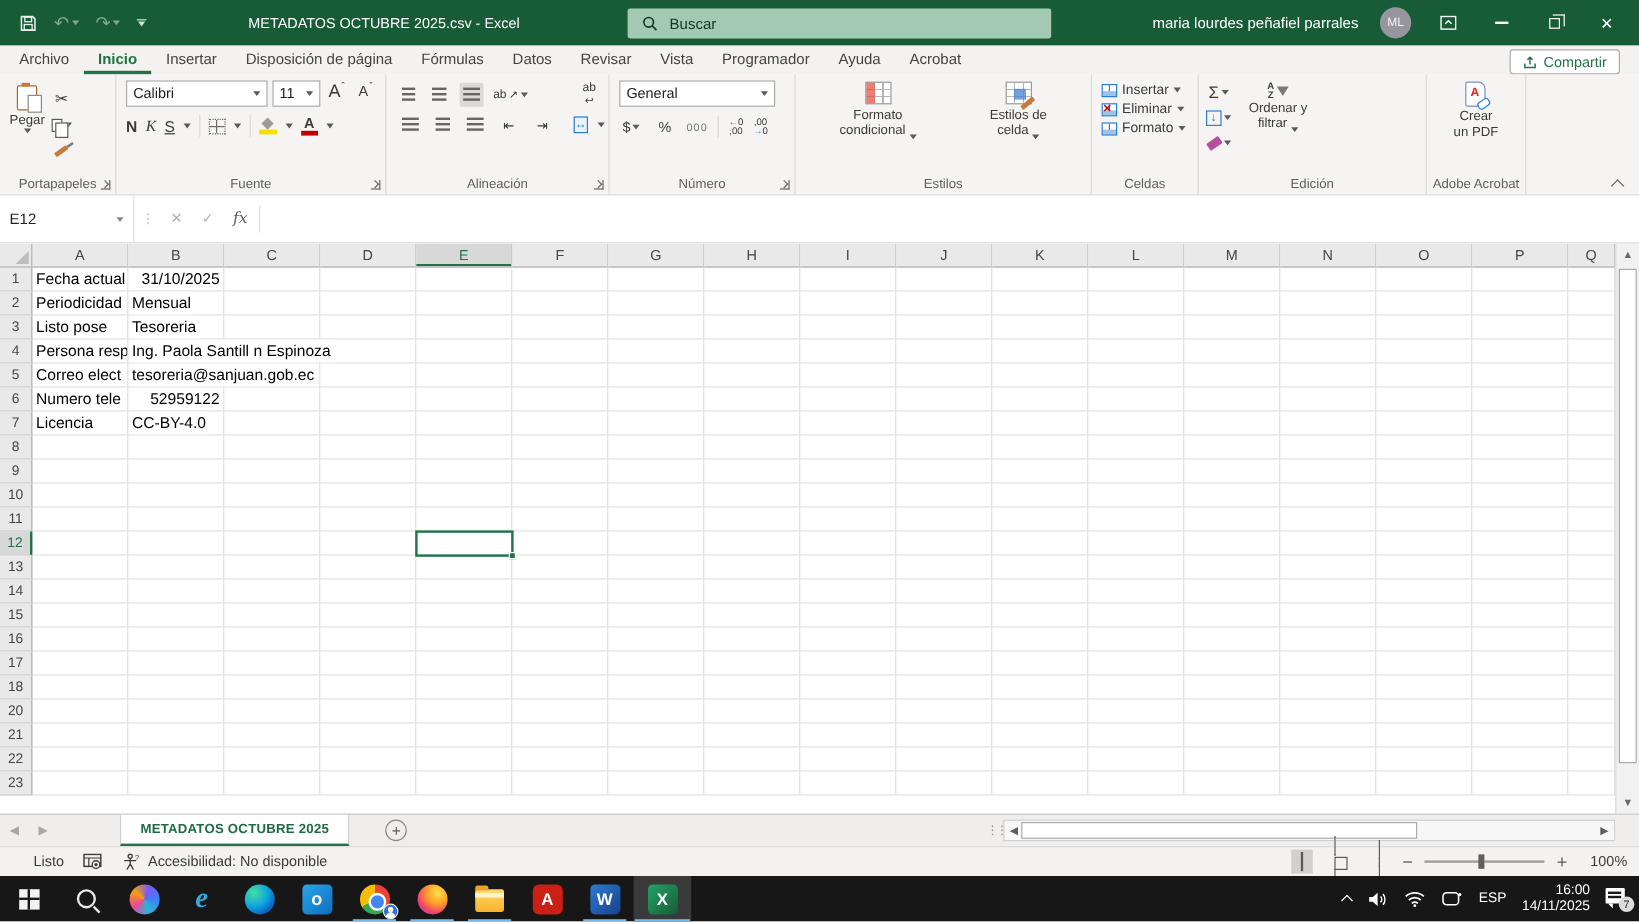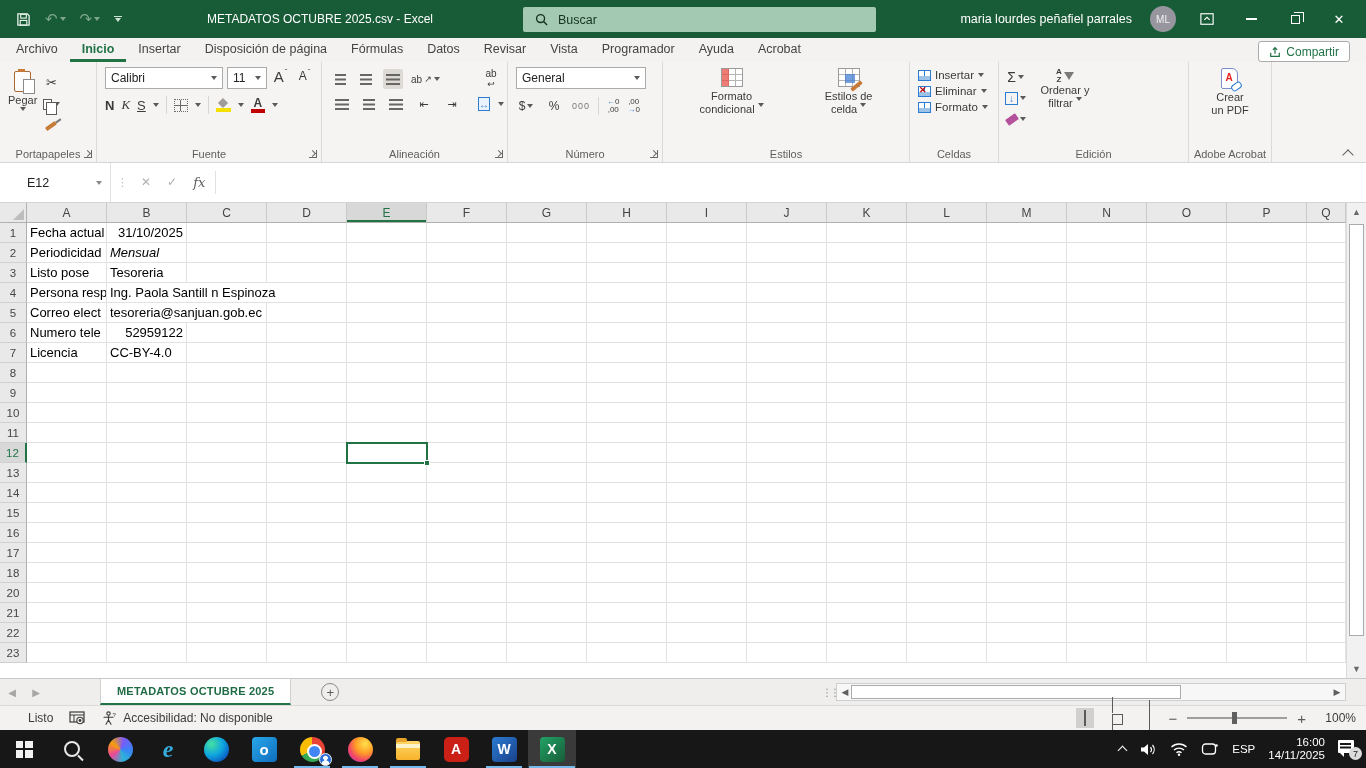--- a/index.html
+++ b/index.html
@@ -81,21 +81,21 @@
 
   
   .g-styles { width:247px; display:flex; justify-content:space-around; padding:6px 6px 0 6px; }
   .tbl { width:22px; height:19px; border:1px solid #9A9A9A; background-color:#fff; background-image:
       repeating-linear-gradient(0deg, transparent 0 5px, #B5B5B5 5px 6px),
       repeating-linear-gradient(90deg, transparent 0 6.2px, #B5B5B5 6.2px 7.2px);
       position:relative; margin-bottom:3px; }
   .tbl.t1:after { content:""; position:absolute; left:0; top:0; width:7px; height:100%; background:rgba(230,80,70,.75); }
   .tbl.t2:after, .tbl.t3:after { content:""; position:absolute; left:6px; top:5px; width:10px; height:9px; background:rgba(70,130,210,.75); }
   .tbl.t2:before, .tbl.t3:before { content:""; position:absolute; right:-4px; bottom:-2px; width:13px; height:4px; background:#C77B38; transform:rotate(-40deg); border-radius:1px; z-index:2; }
-  .capline { display:flex; align-items:flex-start; gap:3px; }
+  .capline { display:flex; align-items:flex-end; gap:3px; }
 
   
   .g-cells { width:89px; display:flex; flex-direction:column; gap:4px; padding:7px 0 0 8px; font-size:11.5px; color:#3B3B3B; }
   .cellrow { display:flex; align-items:center; gap:4px; }
   .mtbl { width:13px; height:11px; border:1px solid #2B7CD3; background:
       linear-gradient(#9CC3E5,#9CC3E5) 0 100%/100% 4px no-repeat,
       linear-gradient(#2B7CD3,#2B7CD3) 50% 0/1px 100% no-repeat, #fff; position:relative; }
   .mtbl.del:after { content:"✕"; position:absolute; left:0px; top:-2px; color:#C00000; font-size:9px; font-weight:bold; }
 
   
@@ -111,21 +111,21 @@
   
   .g-acrobat { width:83px; display:flex; justify-content:center; padding-top:6px; }
   .pdficon { width:17px; height:21px; border:1.5px solid #7A8FC9; border-radius:2px 6px 2px 2px; position:relative; margin-bottom:2px; background:#fff; }
   .pdficon:before { content:"A"; position:absolute; left:3px; top:2px; color:#E2231A; font-size:10px; font-weight:bold; }
   .pdficon:after { content:""; position:absolute; right:-5px; bottom:-2px; width:9px; height:5px; border:1.5px solid #2B7CD3; border-radius:3px; transform:rotate(-35deg); background:#fff; }
   .collapse { position:absolute; right:14px; bottom:6px; width:8px; height:8px; }
   .collapse:before { content:""; position:absolute; left:0; top:3px; width:7px; height:7px; border-top:1.6px solid #5F5F5F; border-left:1.6px solid #5F5F5F; transform:rotate(45deg); }
 
   
   .fbar { position:absolute; top:163px; left:0; width:1366px; height:40px; background:#fff; border-bottom:1px solid #D4D4D4; display:flex; align-items:center; }
-  .namebox { width:92px; height:100%; display:flex; align-items:center; justify-content:space-between; padding:0 8px; font-size:12.5px; color:#222; border-right:1px solid #E1E1E1;margin-left:19px; }
+  .namebox { width:112px; height:100%; display:flex; align-items:center; justify-content:space-between; padding:0 8px; font-size:12.5px; color:#222; border-right:1px solid #E1E1E1; }
   .fdots { color:#B8B8B8; font-size:11px; padding:0 6px; letter-spacing:1px; }
   .fbtns { display:flex; align-items:center; gap:16px; padding:0 10px 0 6px; border-right:1px solid #E1E1E1; height:60%; }
   .fx { font-family:"DejaVu Serif",serif; font-style:italic; font-size:13px; color:#5F5F5F; }
   .gray { color:#B0B0B0; font-size:12px; }
   .finput { flex:1; height:100%; }
 
   
   #grid { position:absolute; top:203px; left:0; width:1346px; height:475px; background:#fff; overflow:hidden; }
   .hrow { display:flex; height:20px; }
   .corner { width:27px; height:20px; background:#E9E9E9; border-right:1px solid #B0B0B0; border-bottom:1px solid #B0B0B0; position:relative; }
@@ -528,21 +528,21 @@
         <div class="gcell" style="width: 80px;"></div>
         <div class="gcell" style="width: 80px;"></div>
         <div class="gcell" style="width: 80px;"></div>
         <div class="gcell" style="width: 80px;"></div>
         <div class="gcell" style="width: 80px;"></div>
         <div class="gcell" style="width: 39px;"></div>
       </div>
       <div class="grow">
         <div class="rhead">2</div>
         <div class="gcell" style="width: 80px;">Periodicidad</div>
-        <div class="gcell" style="width: 80px; overflow: visible; font-style: italic;"><span class="spill">Mensual</span></div>
+        <div class="gcell" style="width: 80px; overflow: visible;"><span class="spill">Mensual</span></div>
         <div class="gcell" style="width: 80px;"></div>
         <div class="gcell" style="width: 80px;"></div>
         <div class="gcell" style="width: 80px;"></div>
         <div class="gcell" style="width: 80px;"></div>
         <div class="gcell" style="width: 80px;"></div>
         <div class="gcell" style="width: 80px;"></div>
         <div class="gcell" style="width: 80px;"></div>
         <div class="gcell" style="width: 80px;"></div>
         <div class="gcell" style="width: 80px;"></div>
         <div class="gcell" style="width: 80px;"></div>

